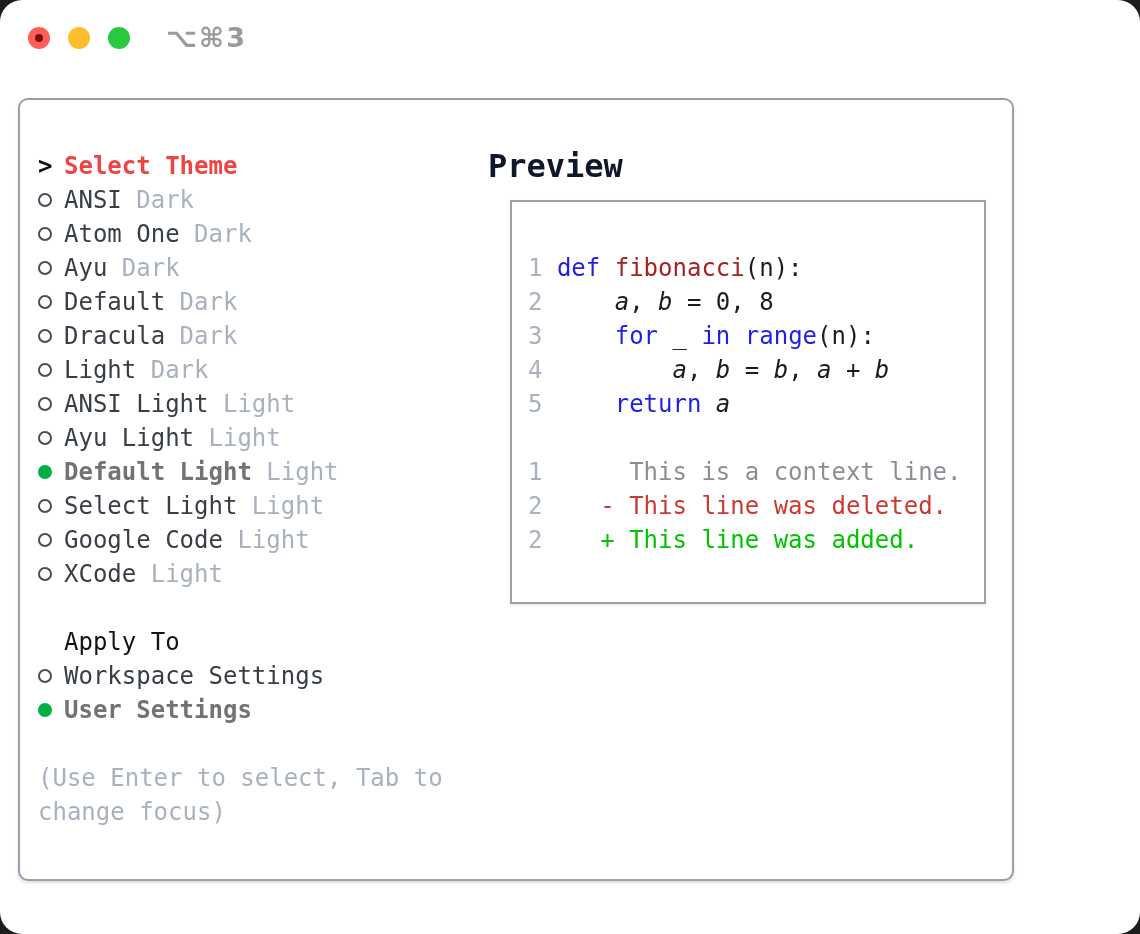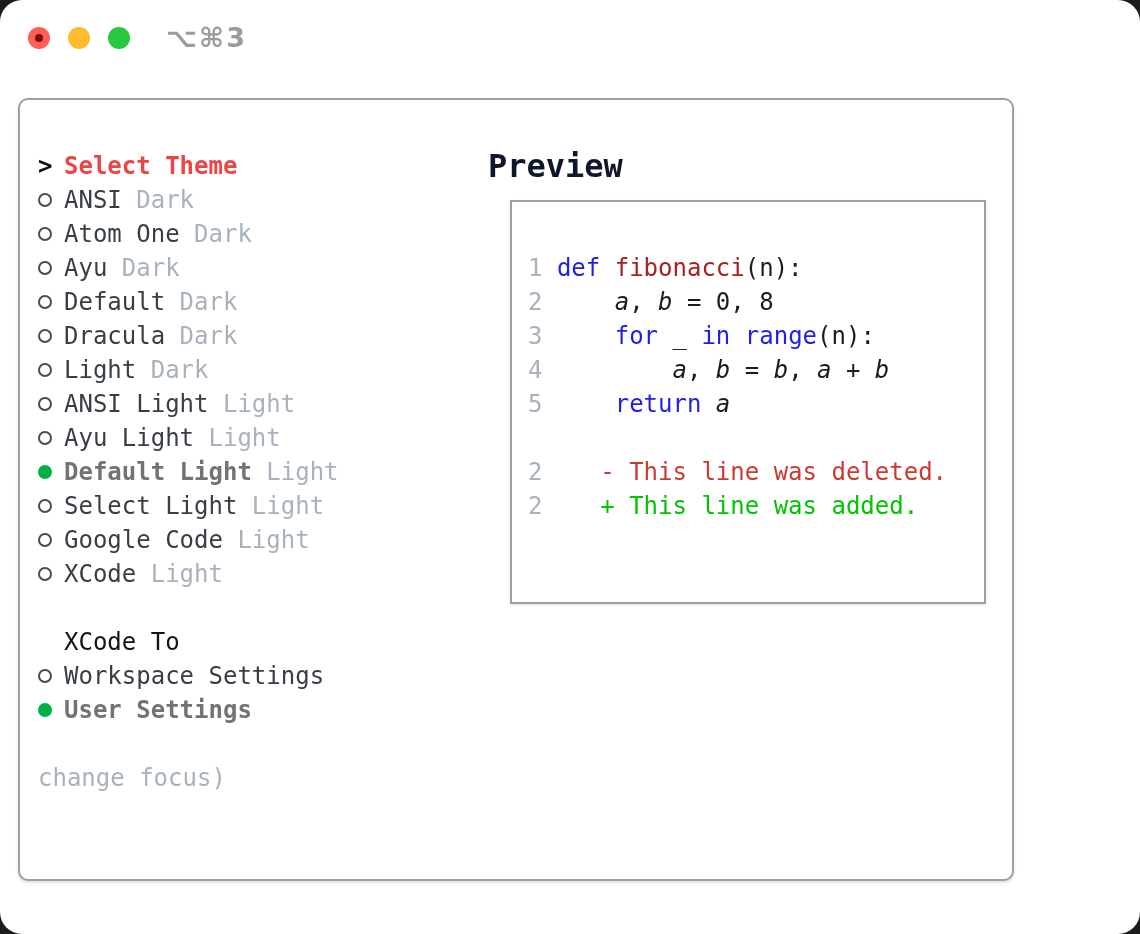--- a/index.html
+++ b/index.html
@@ -81,44 +81,48 @@
           <div class="row"><span class="marker"><span class="circle sel"></span></span><span class="name sel-text">Default Light</span><span class="suffix"> Light</span></div>
           <div class="row"><span class="marker"><span class="circle"></span></span><span class="name">Select Light</span><span class="suffix"> Light</span></div>
           <div class="row"><span class="marker"><span class="circle"></span></span><span class="name">Google Code</span><span class="suffix"> Light</span></div>
           <div class="row"><span class="marker"><span class="circle"></span></span><span class="name">XCode</span><span class="suffix"> Light</span></div>
         </div>
 
       <div class="row blank"></div>
 
       <div class="row">
         <span class="marker"></span>
-        <span class="hdr2">XCode To</span>
+        <span class="hdr2">Apply To</span>
       </div>
 
       <div id="apply-list">
           <div class="row"><span class="marker"><span class="circle"></span></span><span class="name">Workspace Settings</span></div>
           <div class="row"><span class="marker"><span class="circle sel"></span></span><span class="name sel-text">User Settings</span></div>
         </div>
 
       <div class="row blank"></div>
 
+      <div class="row help">
+        <span>(Use Enter to select, Tab to</span>
+      </div>
       <div class="row help">
         <span>change focus)</span>
       </div>
     </div>
 
     <div class="preview-title">Preview</div>
 
     <div class="pbox">
       <div id="preview-lines">
           <div class="pline"><span class="s-num">1 </span><span class="s-kw">def</span><span class="s-pl"> </span><span class="s-fn">fibonacci</span><span class="s-pl">(n):</span></div>
           <div class="pline"><span class="s-num">2 </span><span class="s-pl">    </span><span class="s-var">a</span><span class="s-pl">, </span><span class="s-var">b</span><span class="s-pl"> = 0, 8</span></div>
           <div class="pline"><span class="s-num">3 </span><span class="s-pl">    </span><span class="s-kw">for</span><span class="s-pl"> _ </span><span class="s-kw">in</span><span class="s-pl"> </span><span class="s-kw">range</span><span class="s-pl">(n):</span></div>
           <div class="pline"><span class="s-num">4 </span><span class="s-pl">        </span><span class="s-var">a</span><span class="s-pl">, </span><span class="s-var">b</span><span class="s-pl"> = </span><span class="s-var">b</span><span class="s-pl">, </span><span class="s-var">a</span><span class="s-pl"> + </span><span class="s-var">b</span></div>
           <div class="pline"><span class="s-num">5 </span><span class="s-pl">    </span><span class="s-kw">return</span><span class="s-pl"> </span><span class="s-var">a</span></div>
           <div class="pline"></div>
+          <div class="pline"><span class="s-num">1</span><span class="s-ctx">      This is a context line.</span></div>
           <div class="pline"><span class="s-num">2</span><span class="s-pl">    </span><span class="s-del">- This line was deleted.</span></div>
           <div class="pline"><span class="s-num">2</span><span class="s-pl">    </span><span class="s-add">+ This line was added.</span></div>
         </div>
     </div>
 
   </div>
 </div>
 
 </body></html>

